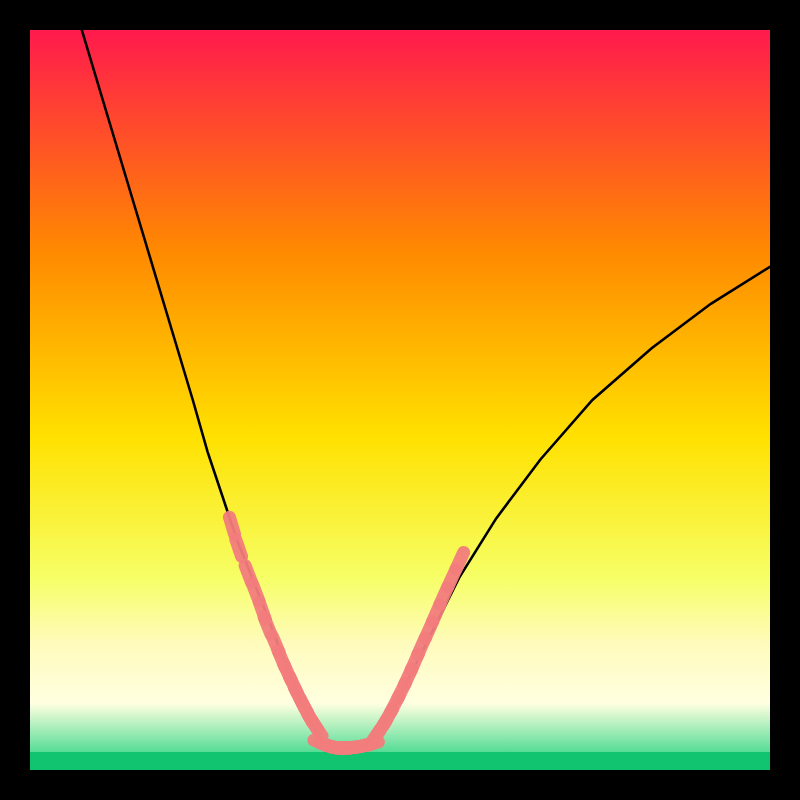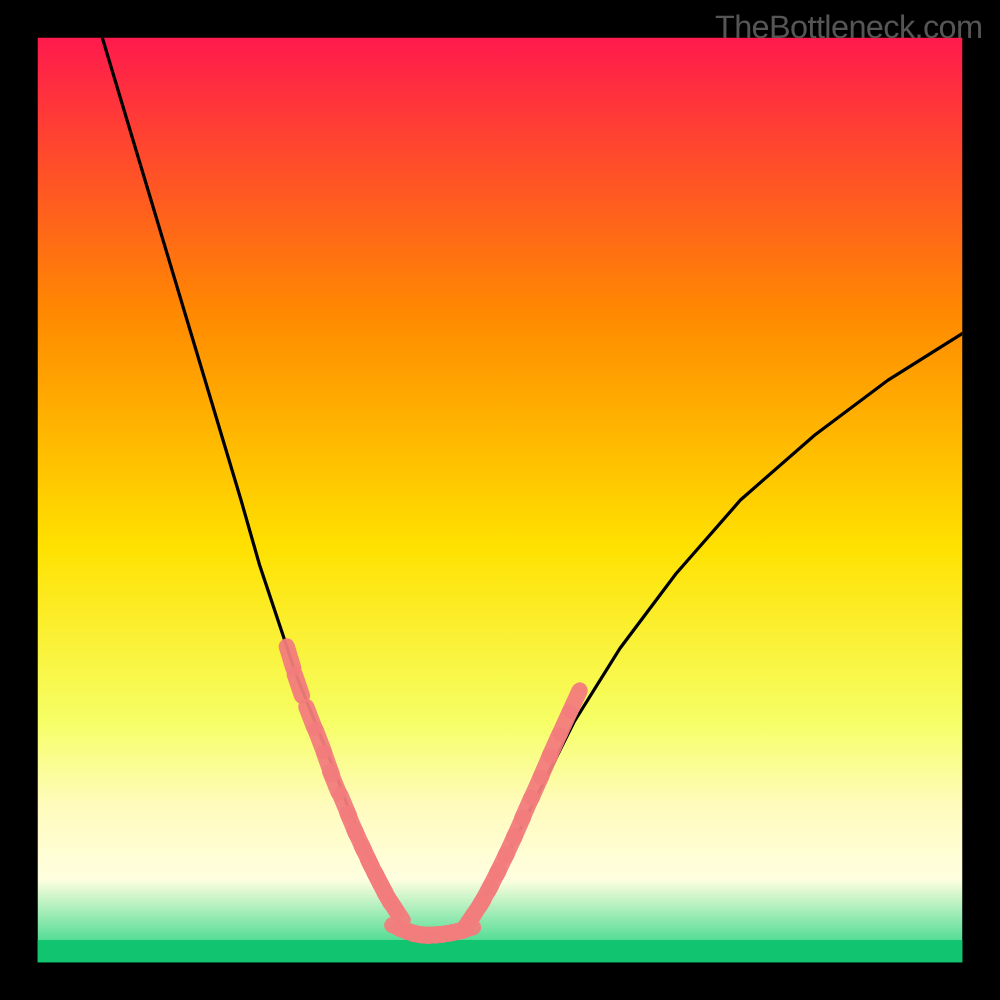--- a/index.html
+++ b/index.html
@@ -33,21 +33,20 @@
     top: 30px;
     width: 740px;
     height: 740px;
   }
   svg { display:block; }
 </style>
 </head>
 <body>
 
 <div class="outer">
-  <div class="watermark">TheBottleneck.com</div>
   <div class="plot-wrap">
     <svg id="chart-svg" width="740" height="740" viewBox="0 0 740 740">
       <defs>
         <linearGradient id="bg-grad" x1="0" y1="0" x2="0" y2="1">
           <stop id="g0" offset="0%" stop-color="#ff1a4d"></stop>
           <stop id="g1" offset="30%" stop-color="#ff8a00"></stop>
           <stop id="g2" offset="55%" stop-color="#ffe100"></stop>
           <stop id="g3" offset="74%" stop-color="#f6ff66"></stop>
           <stop id="g4" offset="83%" stop-color="#fffbbd"></stop>
           <stop id="g4b" offset="91%" stop-color="#ffffe0"></stop>

